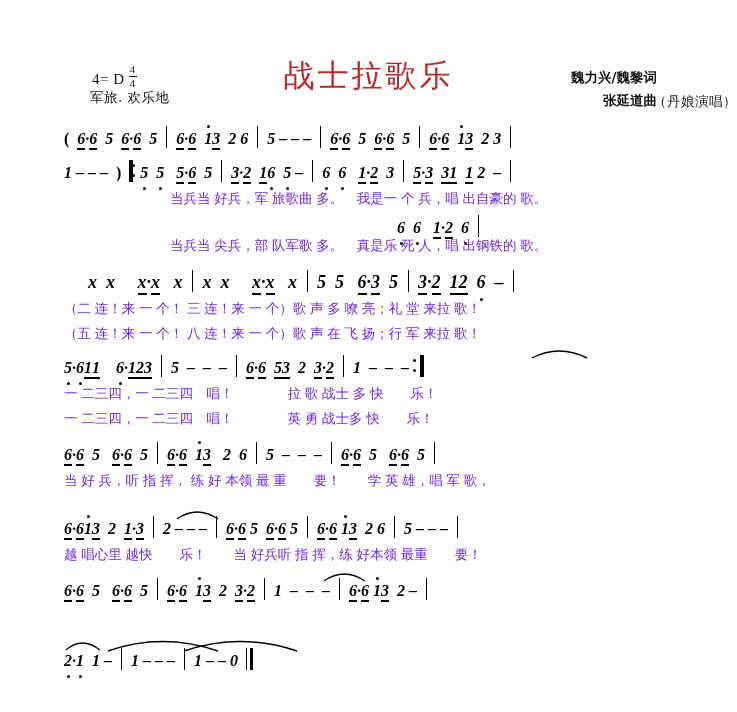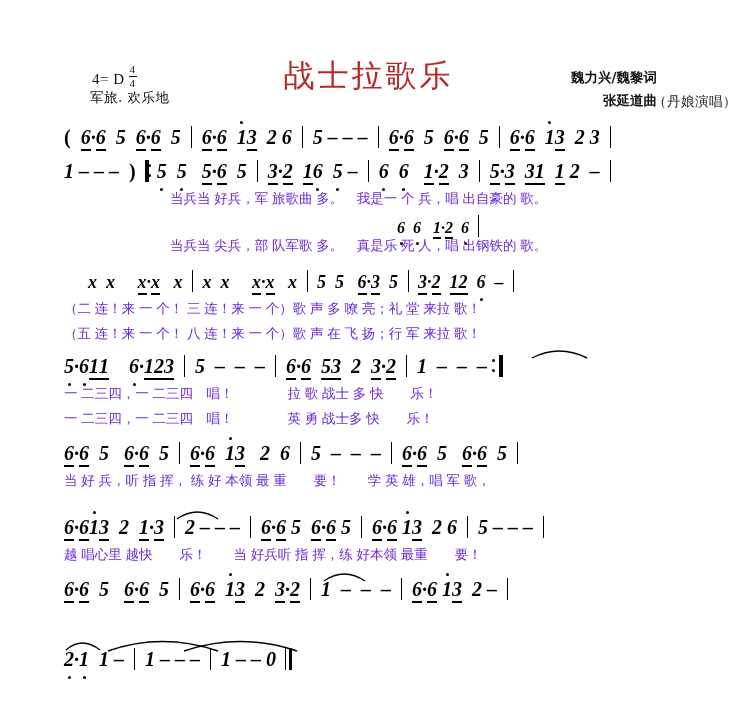--- a/index.html
+++ b/index.html
@@ -103,21 +103,21 @@
     left: 0;
     width: 737px;
   }
   .noterow {
     position: relative;
     height: 30px;
     white-space: nowrap;
     font-family: "Liberation Serif", serif;
     font-style: italic;
     font-weight: bold;
-    font-size: 20px;
+    font-size: 16px;
     color: #000;
     padding-left: 64px;
   }
   .lyricrow {
     position: relative;
     height: 25px;
     white-space: nowrap;
     font-family: Liberation Sans, sans-serif;
     font-size: 13.5px;
     color: #6d28d9;

